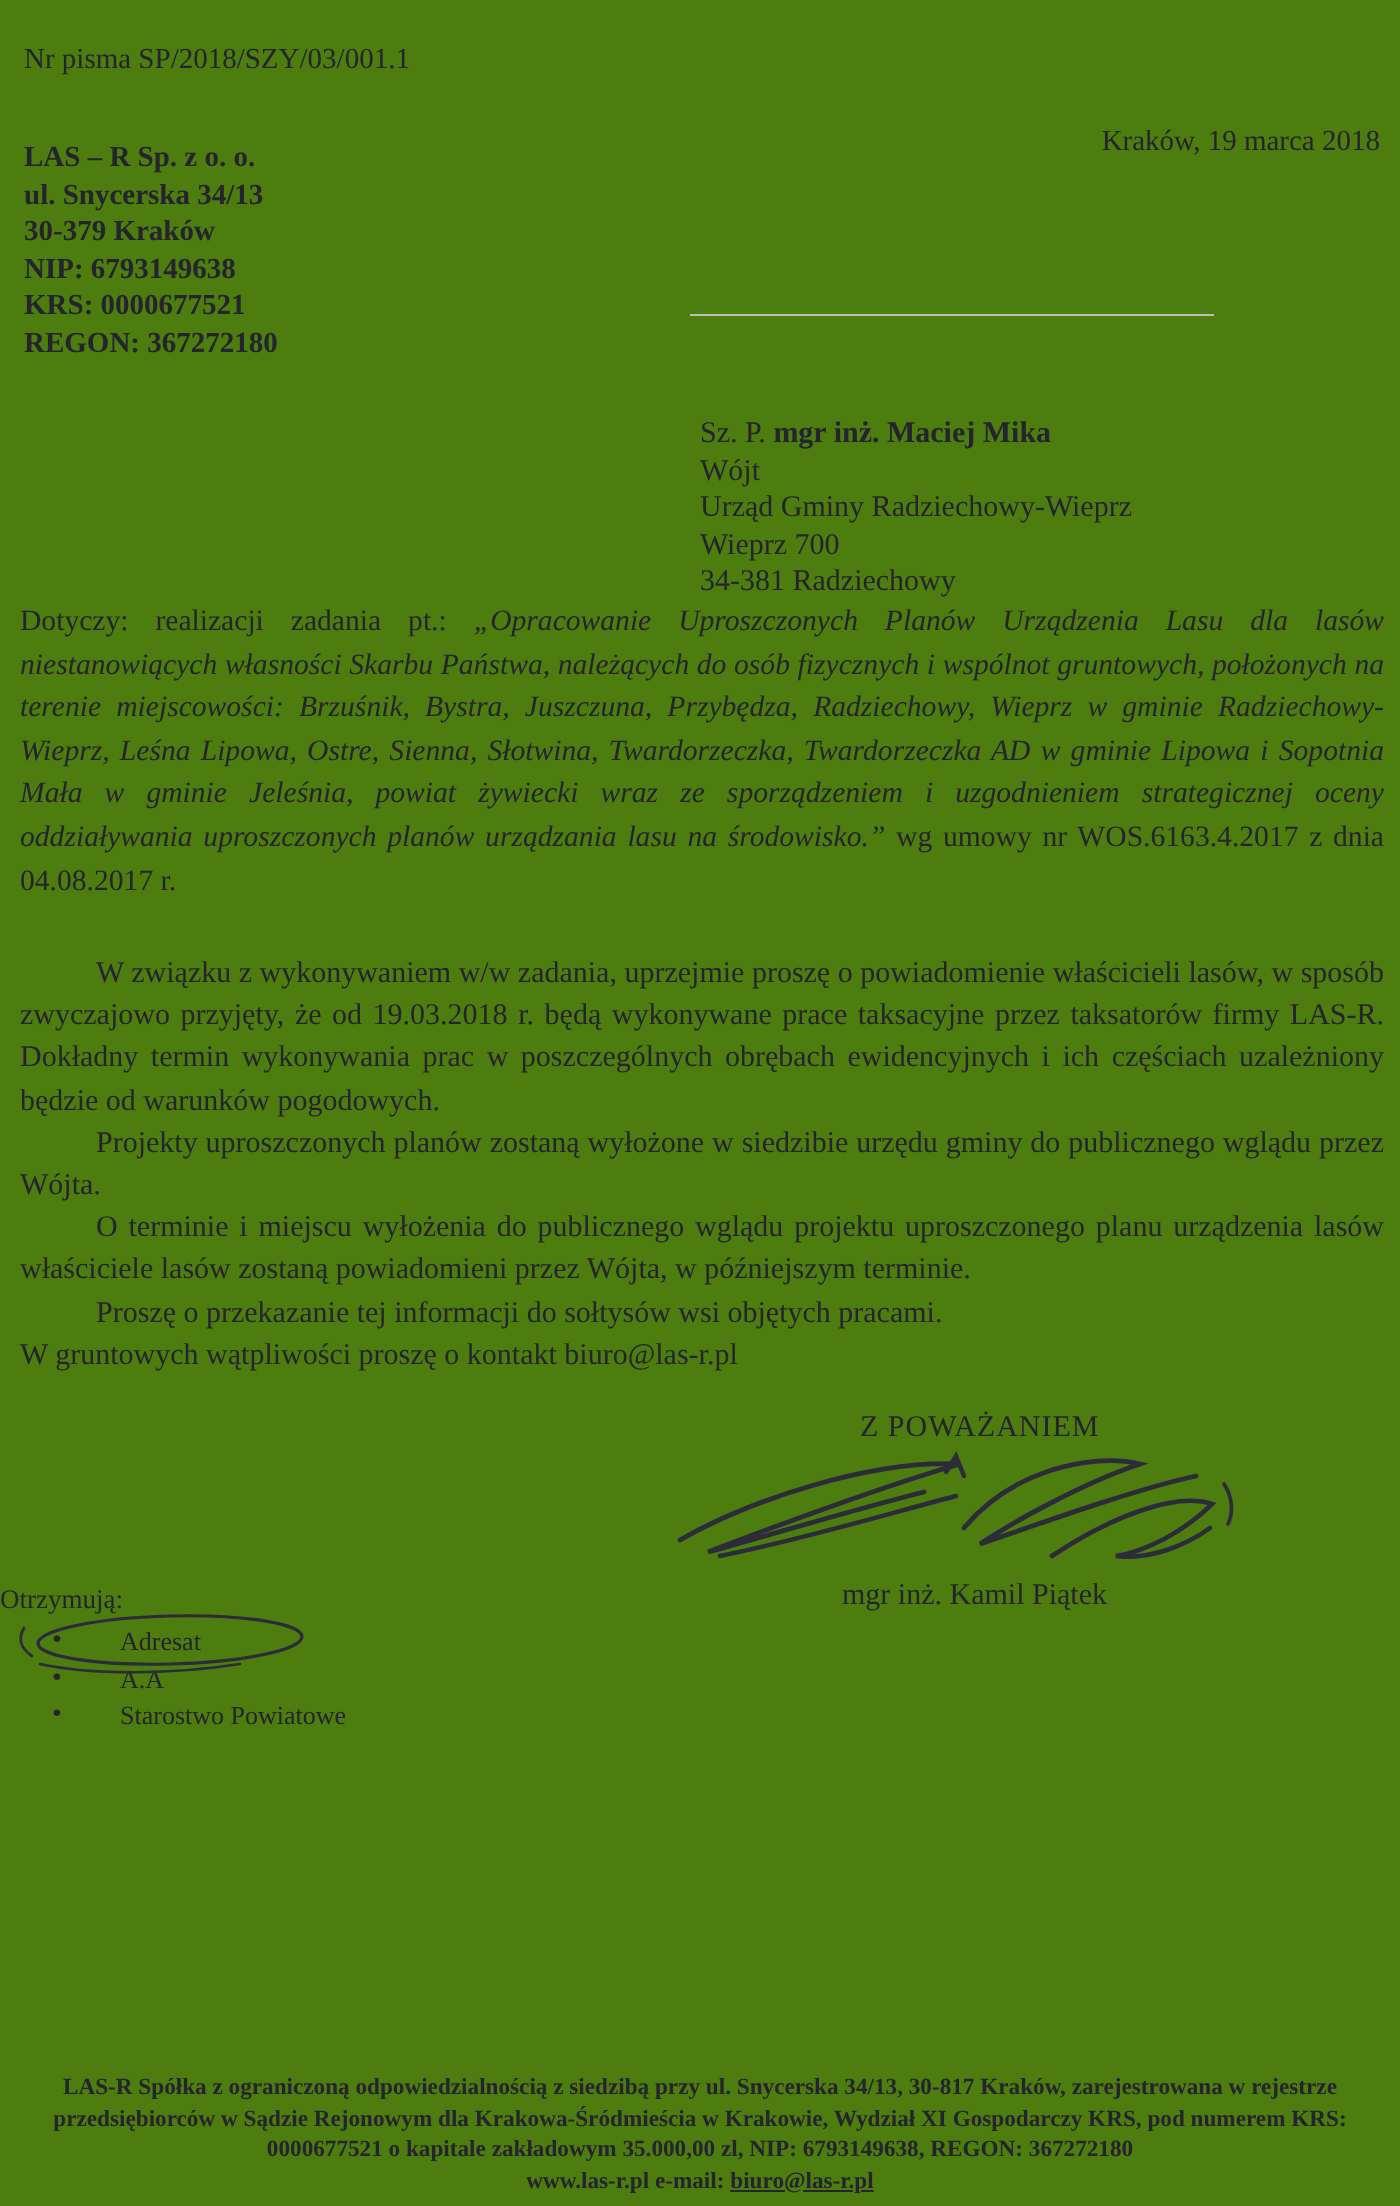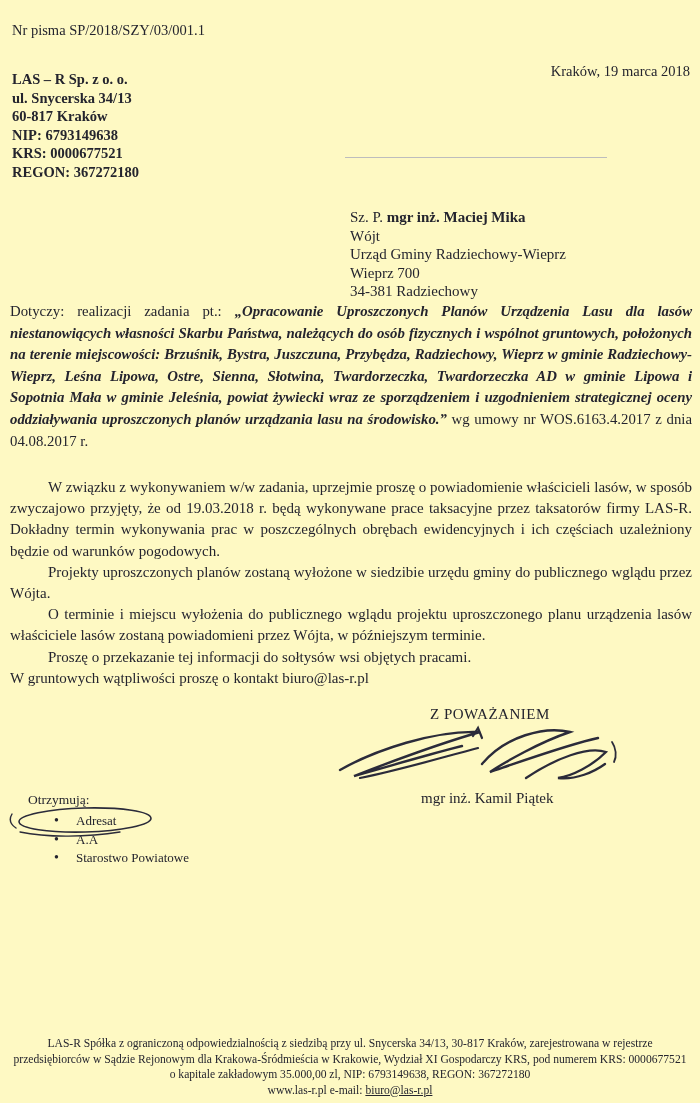--- a/index.html
+++ b/index.html
@@ -1,63 +1,63 @@
 <!DOCTYPE html>
 <html><head>
 <meta charset="utf-8">
 <style>
   html,body{margin:0;padding:0;background:#e8e8e8;}
   .page{
     position:relative;width:700px;height:1103px;margin:0 auto;
-    background:#fef9c3;color:#24242e;
+    background:#4d7c0f;color:#24242e;
     font-family:"Liberation Serif", serif;
     overflow:hidden;
   }
   .ref{position:absolute;top:22px;left:12px;font-size:14.5px;}
   .dateline{position:absolute;top:43px;right:10px;font-size:14.5px;margin-top:20px;}
   .sender{position:absolute;top:70px;left:12px;font-weight:700;font-size:14.5px;line-height:18.5px;}
   .rule{position:absolute;top:157px;left:345px;width:262px;height:1px;background:#bdbdbd;}
   .recipient{position:absolute;top:177px;left:350px;font-size:15px;line-height:18.5px;margin-top:31px;}
   .recipient .bold{font-weight:700;}
   .subject{
     position:absolute;top:301px;left:10px;right:8px;
     font-size:14.8px;line-height:21.6px;text-align:justify;margin:0;
   }
-  .subject .quoted{font-weight:700;font-style:italic;}
+  .subject .quoted{font-weight:400;font-style:italic;}
   .bodytext{position:absolute;top:477px;left:10px;right:8px;font-size:15px;line-height:21.2px;}
   .bodytext p{margin:0;text-indent:38px;text-align:justify;}
   .contact{margin-top:15px;text-indent:0 !important;text-align:left !important;}
   .closing{position:absolute;top:706px;left:430px;font-size:15px;letter-spacing:0.5px;text-align:right;}
   .sig{position:absolute;top:722px;left:330px;}
   .signer{position:absolute;top:790px;left:421px;font-size:15px;}
-  .distribution{position:absolute;top:792px;left:28px;font-size:13.5px;}
+  .distribution{position:absolute;top:792px;left:0;font-size:13.5px;}
   .distribution .dheading{margin:0 0 4px 0;}
   .distribution ul{list-style:none;margin:0;padding:0;}
-  .distribution li{position:relative;padding-left:48px;font-size:13px;line-height:17.5px;margin-bottom:1px;}
+  .distribution li{position:relative;padding-left:60px;font-size:13px;line-height:17.5px;margin-bottom:1px;}
   .distribution li::before{content:"\2022";position:absolute;left:26px;top:0;font-size:14px;}
   .circle-annot{position:absolute;top:804px;left:8px;pointer-events:none;}
   .footer{
     position:absolute;left:12px;right:12px;top:1036px;
-    font-weight:400;font-size:11.6px;line-height:15.5px;text-align:center;
+    font-weight:700;font-size:11.6px;line-height:15.5px;text-align:center;
   }
   .footer .email{text-decoration:underline;}
   svg .ink{stroke:#2b2b3a;fill:none;stroke-linecap:round;}
 </style>
 </head>
 <body>
 
 <div class="page">
 
   <div class="ref">Nr pisma SP/2018/SZY/03/001.1</div>
   <div class="dateline">Kraków, 19 marca 2018</div>
 
   <div class="sender">
     <div>LAS – R Sp. z o. o.</div>
     <div>ul. Snycerska 34/13</div>
-    <div>60-817 Kraków</div>
+    <div>30-379 Kraków</div>
     <div>NIP: 6793149638</div>
     <div>KRS: 0000677521</div>
     <div>REGON: 367272180</div>
   </div>
 
   <div class="rule"></div>
 
   <div class="recipient">
     <div><span>Sz. P. </span><span class="bold">mgr inż. Maciej Mika</span></div>
     <div>Wójt</div>

